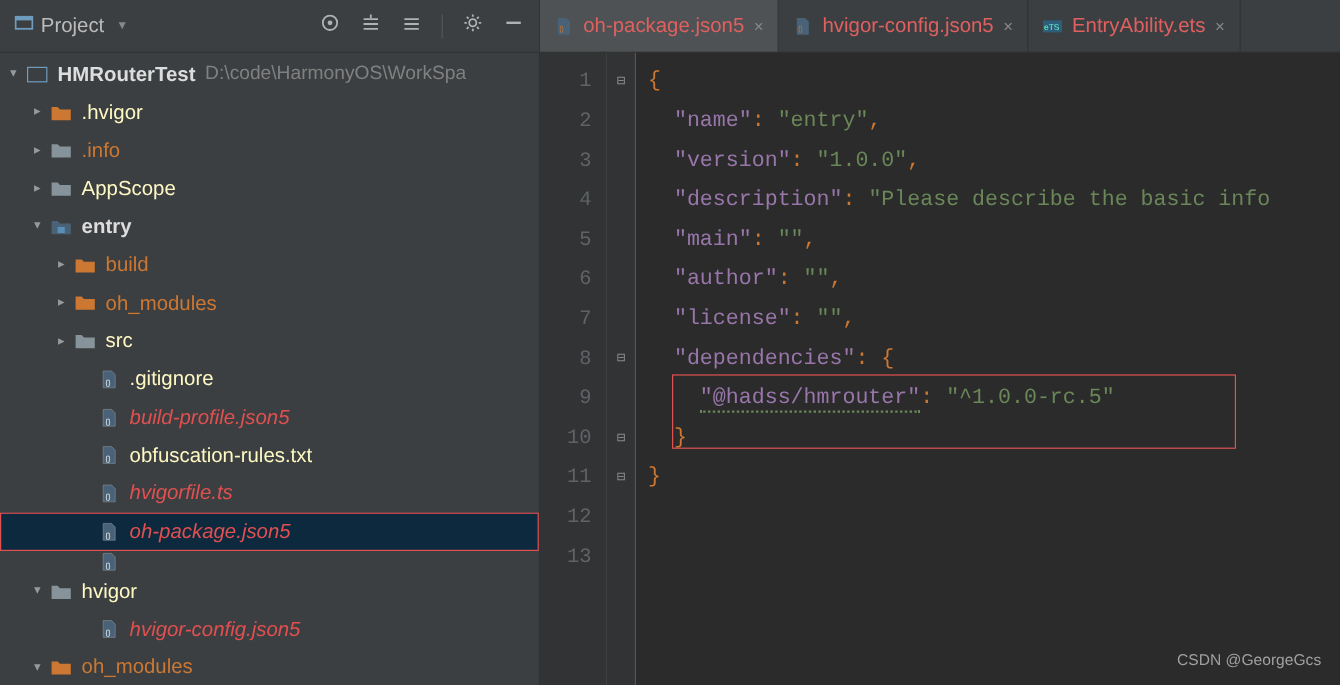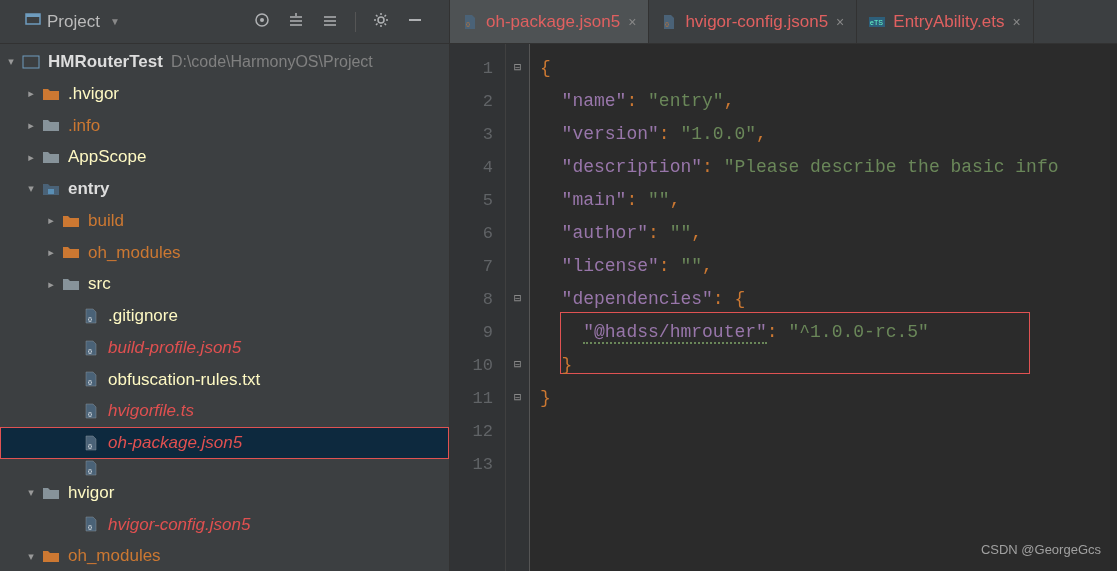--- a/index.html
+++ b/index.html
@@ -17,21 +17,21 @@
       width: 450px;
       background: #3c3f41;
       border-right: 1px solid #323232;
       display: flex;
       flex-direction: column;
     }
     .sidebar-header {
       display: flex;
       align-items: center;
       height: 44px;
-      padding: 0 25px;
+      padding: 0 12px;
       border-bottom: 1px solid #323232;
       background: #3c3f41;
     }
     .project-selector {
       display: flex;
       align-items: center;
       gap: 6px;
       font-size: 17px;
       color: #bbbbbb;
       flex: 1;
@@ -195,21 +195,21 @@
     </div>
     <div class="tree">
       <div class="tree-row spacer-0">
         <span class="arrow">▾</span>
         <span class="folder-icon">
             <svg viewBox="0 0 18 16">
               <rect x="1" y="2" width="16" height="12" fill="#3c3f41" stroke="#6e9cbe"></rect>
             </svg>
           </span>
         <span class="node-label bold">HMRouterTest</span>
-        <span class="node-label path">D:\code\HarmonyOS\Project</span>
+        <span class="node-label path">D:\code\HarmonyOS\WorkSpa</span>
       </div>
       <div id="tree-items">
           <div class="tree-row spacer-1">
             <span class="arrow">▸</span>
             <span class="folder-icon">
               <svg viewBox="0 0 18 16">
                 <path d="M1 3h5l2 2h9v9H1z" fill="#cc7832"></path>
               </svg>
             </span>
             <span class="node-label ">.hvigor</span>

